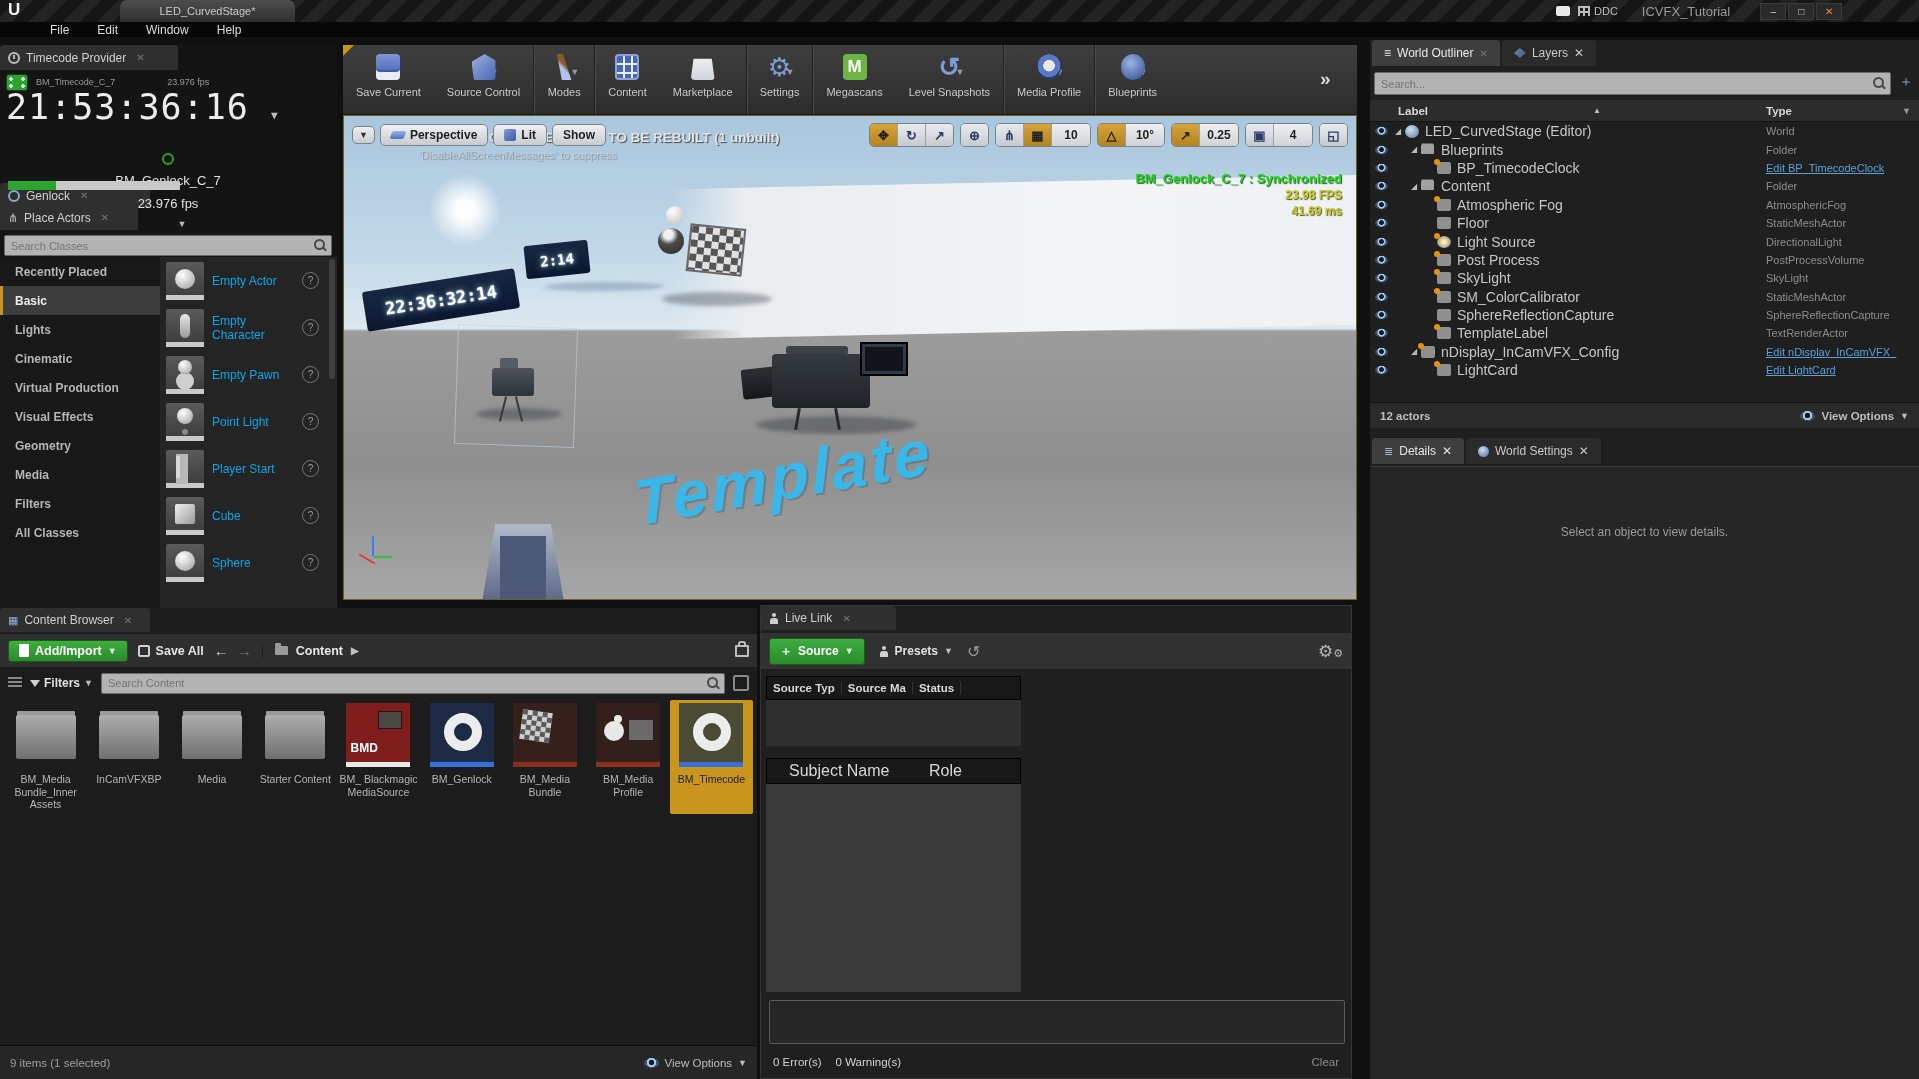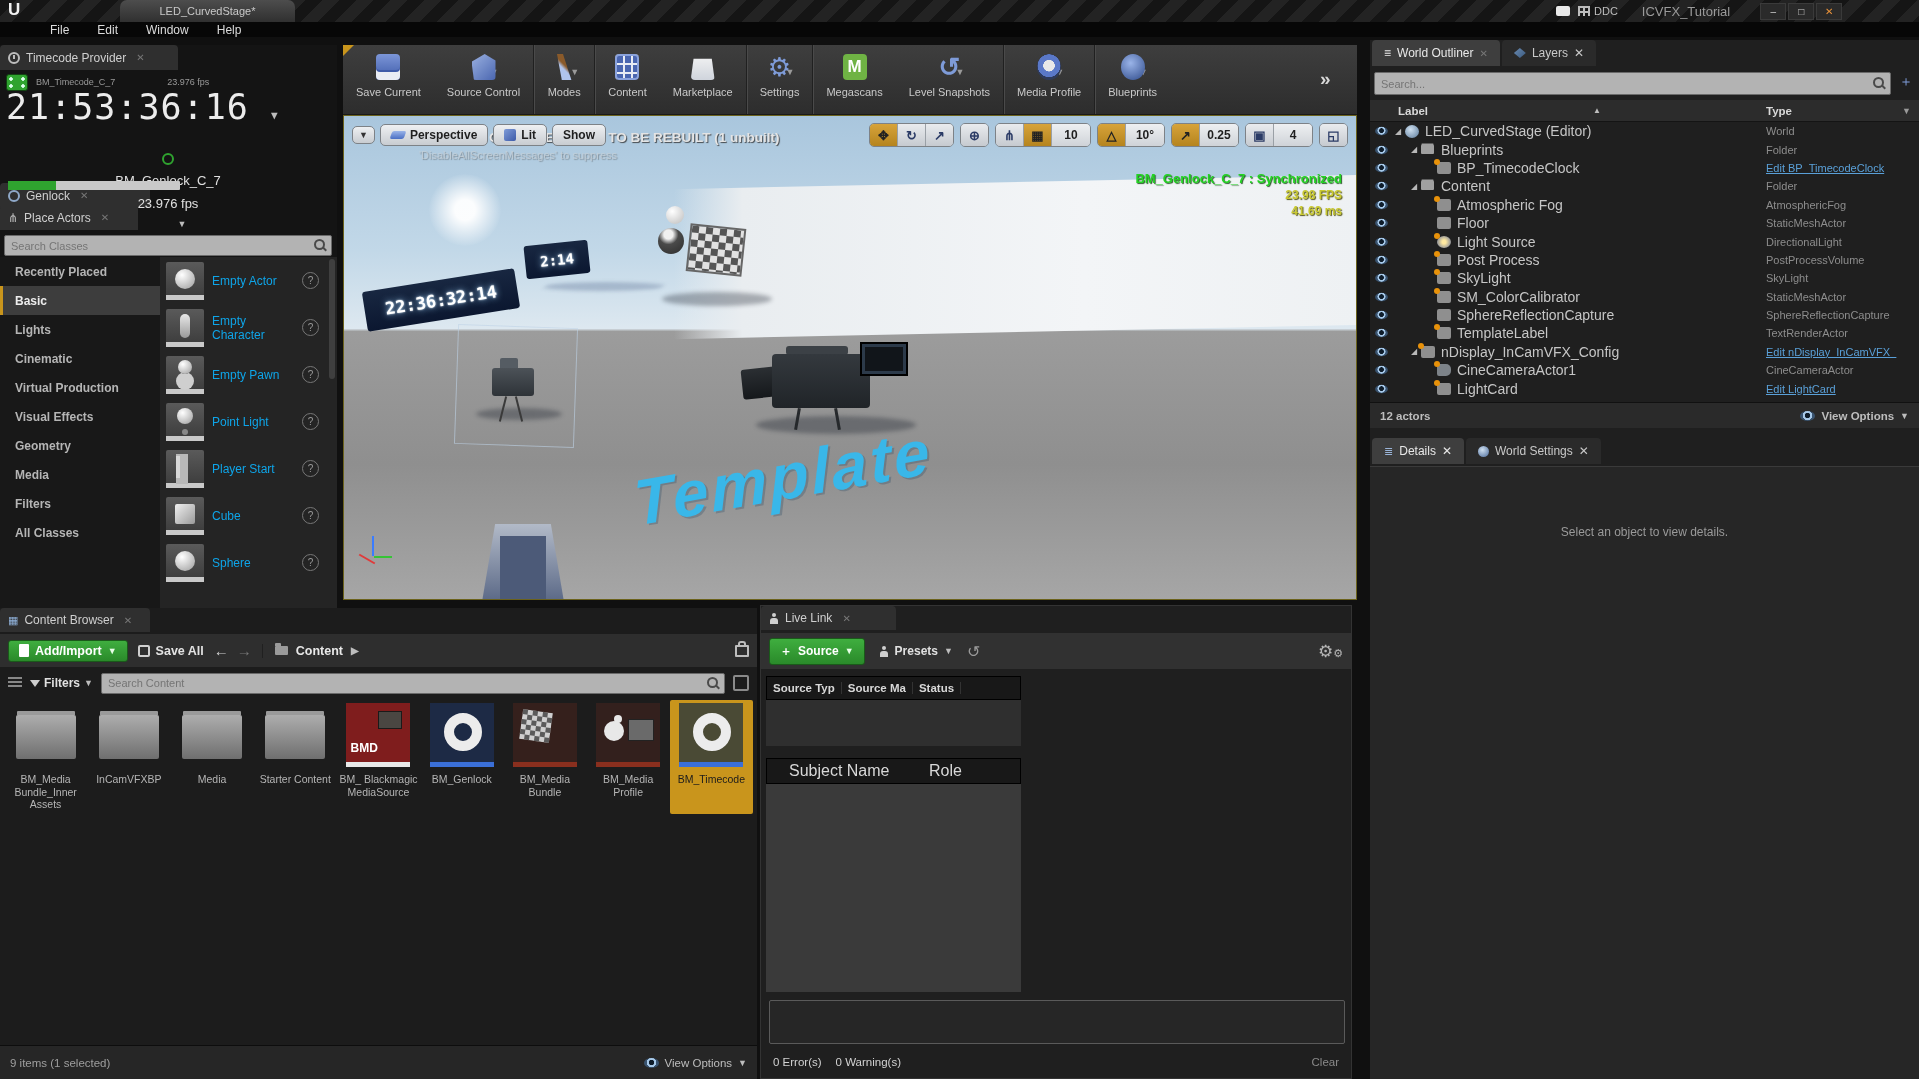--- a/index.html
+++ b/index.html
@@ -695,28 +695,20 @@
           <span class="ol-ind" style="width: 16px;"></span>
           <span class="ol-arrow show"></span>
           <span class="ol-icon k-ndisplay-icon dot"></span>
           <span class="ol-label">nDisplay_InCamVFX_Config</span>
           <span class="ol-type link">Edit nDisplay_InCamVFX_</span>
         </div>
         <div class="ol-row">
           <span class="eye"></span>
           <span class="ol-ind" style="width: 32px;"></span>
           <span class="ol-arrow"></span>
-          <span class="ol-icon k-camera-icon dot"></span>
-          <span class="ol-label">CineCameraActor1</span>
-          <span class="ol-type">CineCameraActor</span>
-        </div>
-        <div class="ol-row">
-          <span class="eye"></span>
-          <span class="ol-ind" style="width: 32px;"></span>
-          <span class="ol-arrow"></span>
           <span class="ol-icon k-lightcard-icon dot"></span>
           <span class="ol-label">LightCard</span>
           <span class="ol-type link">Edit LightCard</span>
         </div>
       </div>
 
     <div class="abs ol-foot">
       <span>12 actors</span>
       <span class="vopts">
         <span class="eye"></span>

